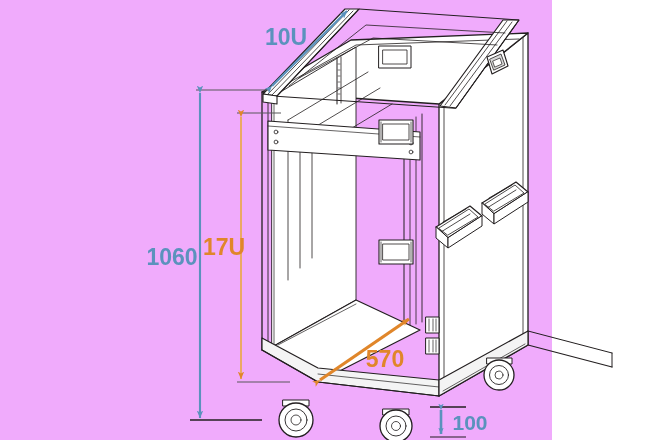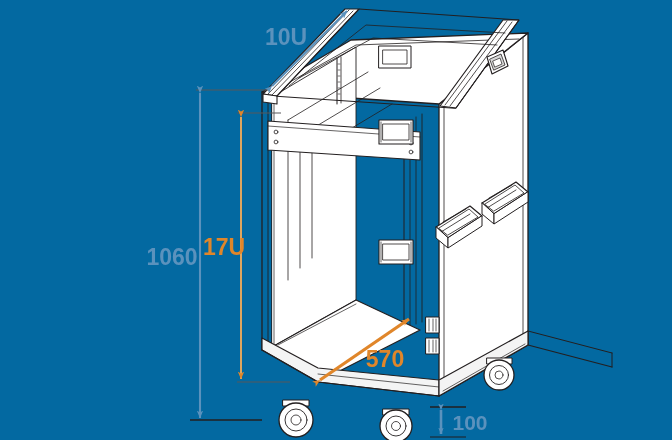--- a/index.html
+++ b/index.html
@@ -10,23 +10,23 @@
   }
   body {
     width: 672px;
     height: 440px;
     font-family: "Liberation Sans", sans-serif;
     overflow: hidden;
     position: relative;
   }
   #drawing-root {
     position: relative;
-    width: 672px;
+    width: 552px;
     height: 440px;
-    background: #0369a1;
+    background: #f0abfc;
   }
   svg.canvas {
     position: absolute;
     top: 0;
     left: 0;
     width: 672px;
     height: 440px;
     display: block;
   }
   .dim-label {

